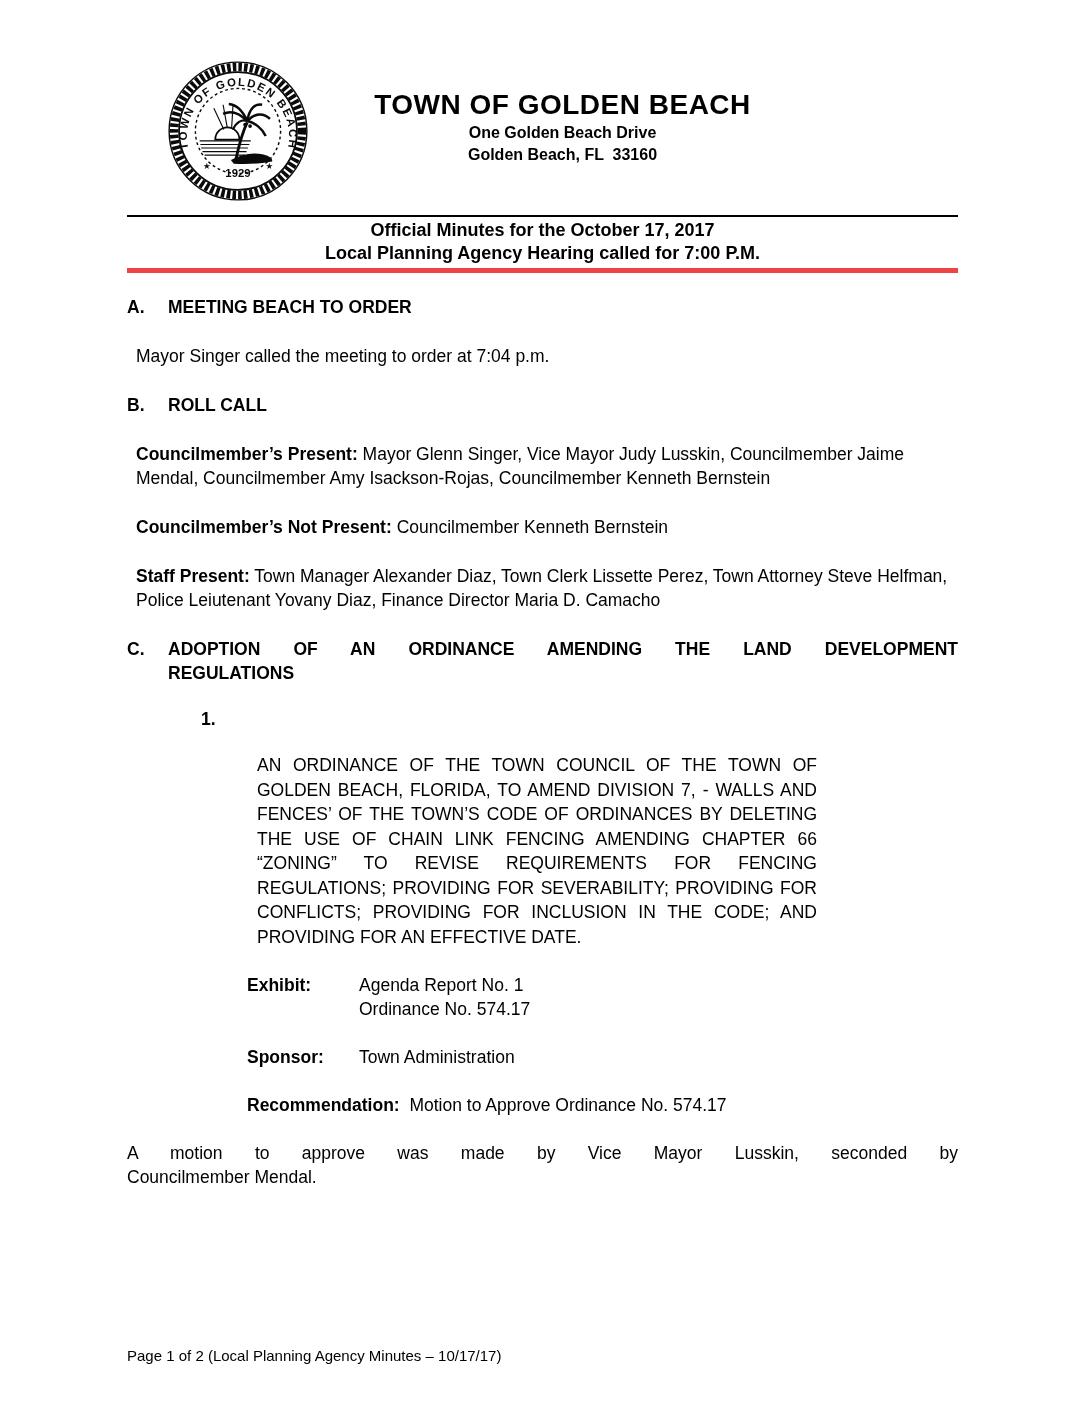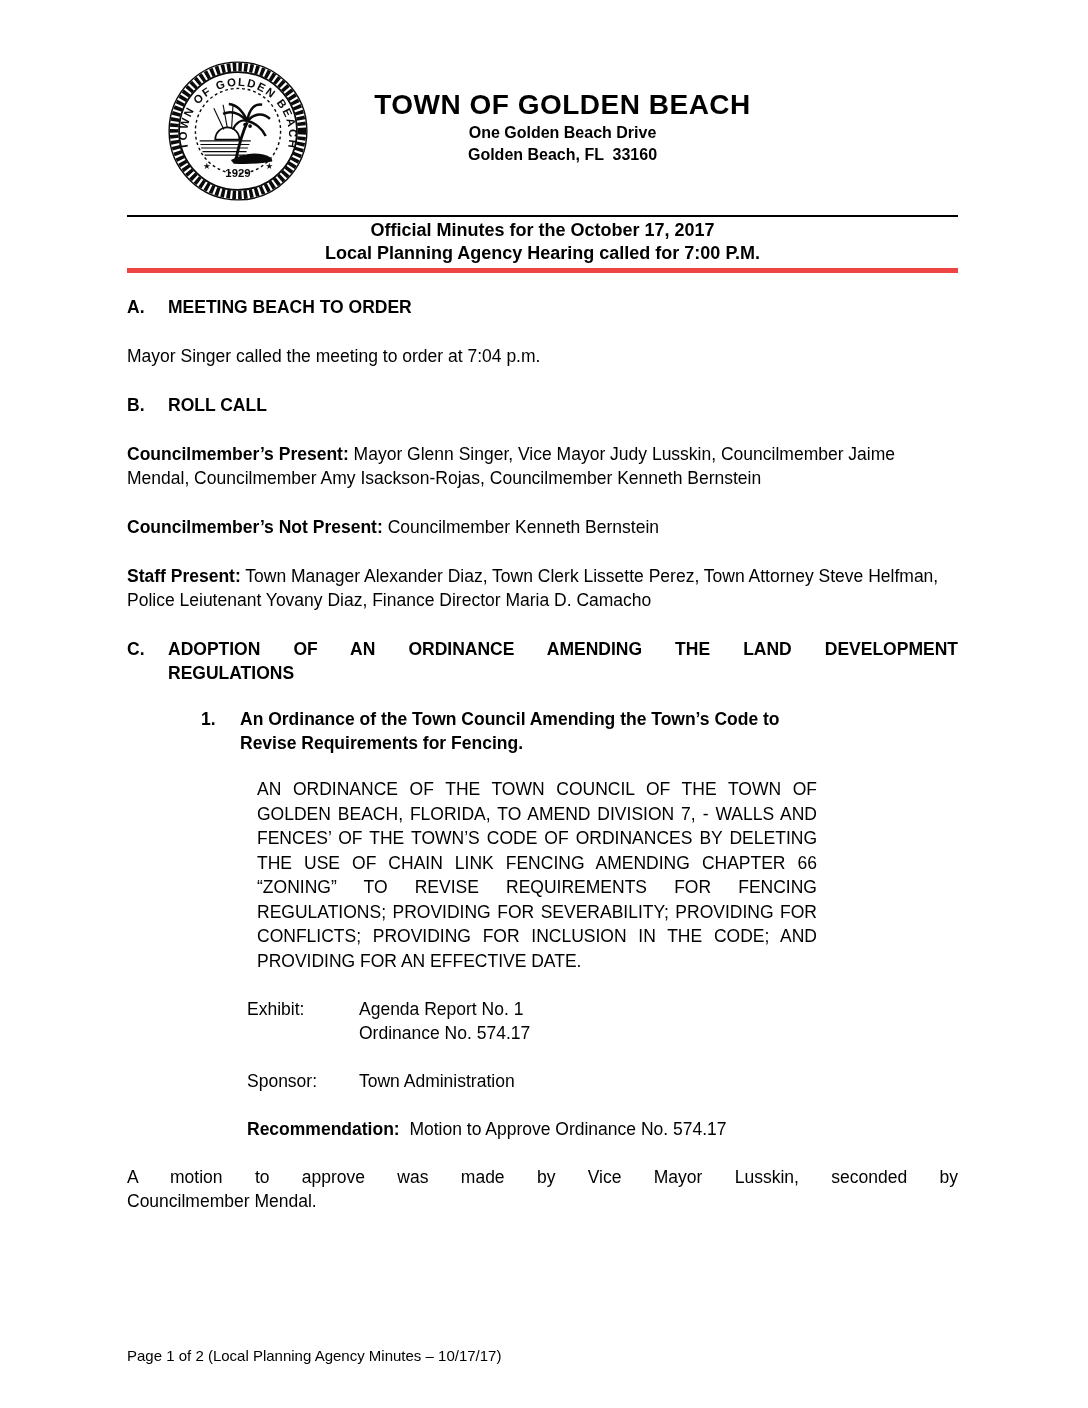--- a/index.html
+++ b/index.html
@@ -35,32 +35,32 @@
     padding: 2px 0 3px 0;
   }
   .h-row { display: flex; font-weight: bold; }
   .h-letter { width: 41px; flex: none; }
   .h-title { flex: 1; }
   .jline { text-align: justify; text-align-last: justify; }
 
   .mt22 { margin-top: 22px; }
   .mt24 { margin-top: 24px; }
   .mt25 { margin-top: 25px; }
-  p { margin: 0; }
+  p { margin: 9px; }
 
   .item1 { margin-left: 74px; display: flex; font-weight: bold; }
   .item1-num { width: 39px; flex: none; }
 
   .ordinance {
     margin-left: 130px; width: 560px;
     text-align: justify; line-height: 24.5px;
   }
 
   .kv { margin-left: 120px; display: flex; }
-  .kv-label { width: 112px; flex: none; font-weight: normal; }
+  .kv-label { width: 112px; flex: none; font-weight: bold; }
   .recommendation { margin-left: 120px; }
   .recommendation b { font-weight: bold; }
 
   .motion { }
   .u { text-decoration-thickness: 1.5px; text-underline-offset: 3px; }
   .rollcall { margin-left: 67px; }
 
   .footer {
     position: absolute; left: 127px; top: 1347px;
     font-size: 15px; line-height: 17px;
@@ -152,24 +152,20 @@
       <div class="h-row mt25">
         <span class="h-letter">C.</span>
         <span class="h-title">
           <span class="jline" style="display:block">ADOPTION OF AN ORDINANCE AMENDING THE LAND DEVELOPMENT</span>
           <span style="display:block">REGULATIONS</span>
         </span>
       </div>
 
       <div class="item1 mt22">
         <span class="item1-num">1.</span>
-        <span>
-          <span style="display:block">An Ordinance of the Town Council Amending the Town’s Code to</span>
-          <span style="display:block">Revise Requirements for Fencing.</span>
-        </span>
       </div>
 
       <p class="ordinance mt22">AN ORDINANCE OF THE TOWN COUNCIL OF THE TOWN OF GOLDEN BEACH, FLORIDA, TO AMEND DIVISION 7, - WALLS AND FENCES’ OF THE TOWN’S CODE OF ORDINANCES BY DELETING THE USE OF CHAIN LINK FENCING AMENDING CHAPTER 66 “ZONING” TO REVISE REQUIREMENTS FOR FENCING REGULATIONS; PROVIDING FOR SEVERABILITY; PROVIDING FOR CONFLICTS; PROVIDING FOR INCLUSION IN THE CODE; AND PROVIDING FOR AN EFFECTIVE DATE.</p>
 
       <div class="kv mt24">
         <span class="kv-label">Exhibit:</span>
         <span>
           <span style="display:block">Agenda Report No. 1</span>
           <span style="display:block">Ordinance No. 574.17</span>
         </span>

